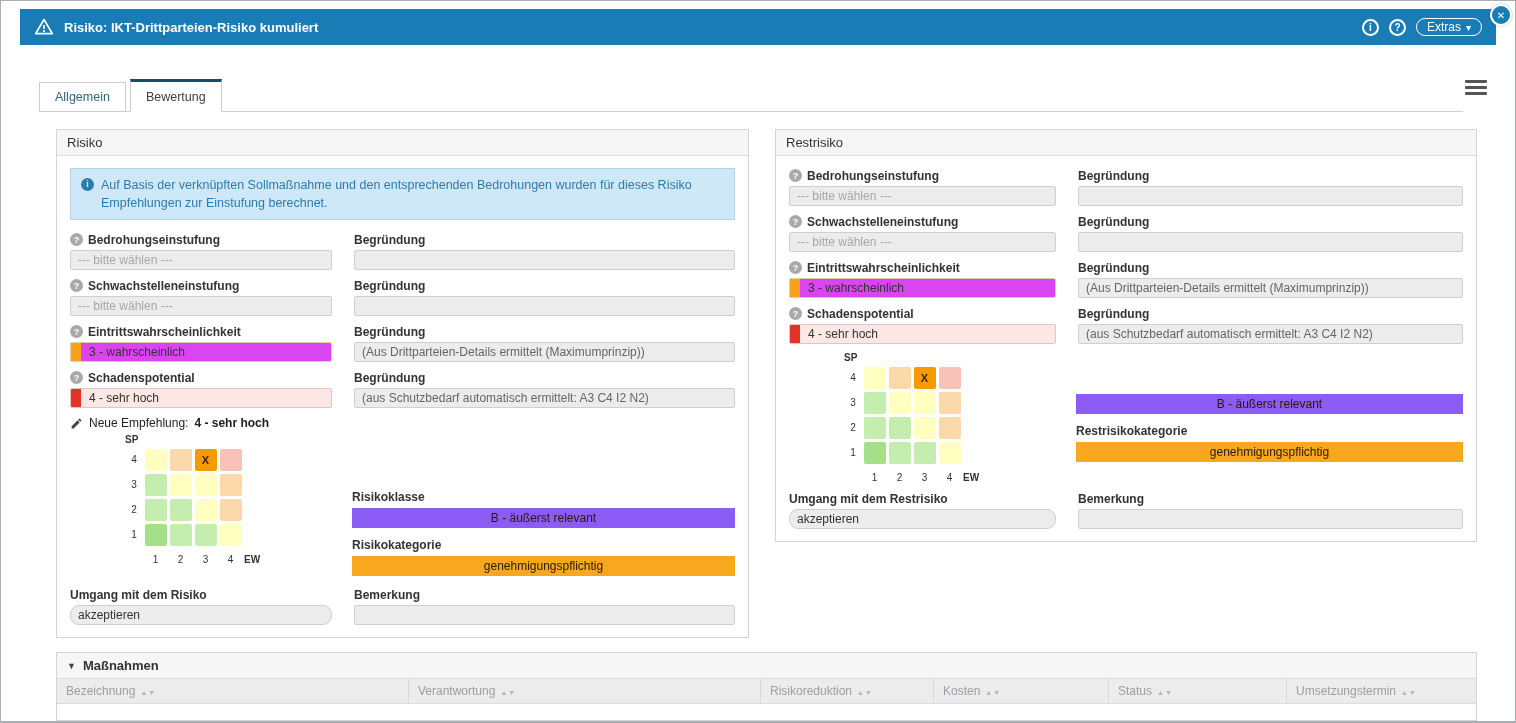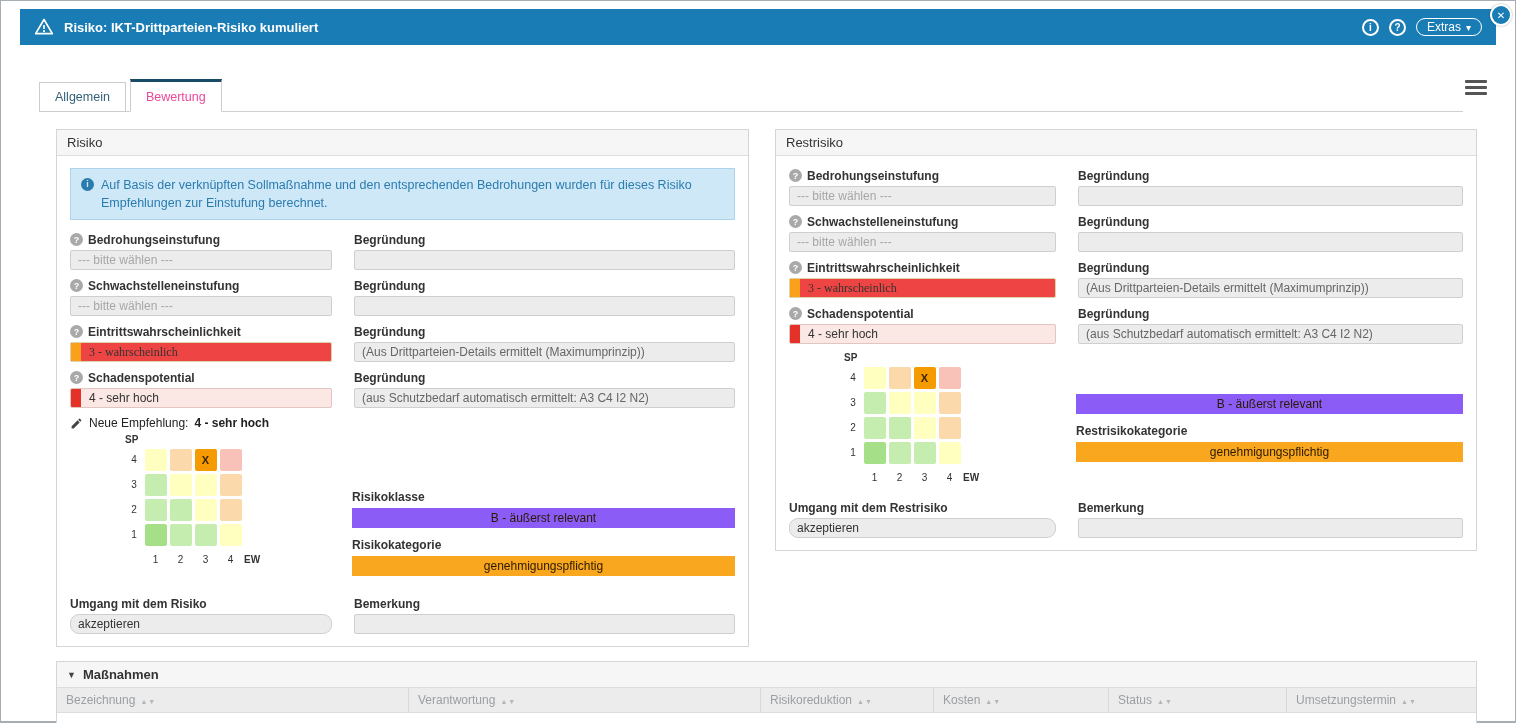--- a/index.html
+++ b/index.html
@@ -19,21 +19,21 @@
     padding: 1px 10px; display: flex; gap: 5px; align-items: center; cursor: pointer; background: transparent; }
   .close-btn { position: absolute; top: 3px; right: 3px; width: 22px; height: 22px; border-radius: 50%;
     background: #1a7cb5; color: #fff; border: 2px solid #fff; box-shadow: 0 0 2px rgba(0,0,0,.35);
     display: flex; align-items: center; justify-content: center; font-size: 10px; z-index: 5; cursor: pointer; }
 
   
   .tab-bar { position: absolute; top: 78px; left: 38px; right: 52px; height: 33px;
     border-bottom: 1px solid #cfcfcf; display: flex; align-items: flex-end; }
   .tab { padding: 7px 15px 7px; font-size: 12.5px; color: #336078; background: #fff;
     border: 1px solid #ccc; margin-right: 4px; margin-bottom: -1px; cursor: pointer; }
-  .tab.active { border-top: 3px solid #174a66; border-bottom: 1px solid #fff; color: #ec4899; padding-top: 8px; }
+  .tab.active { border-top: 3px solid #174a66; border-bottom: 1px solid #fff; color: #404040; padding-top: 8px; }
   .view-toggle { position: absolute; top: 76px; right: 28px; width: 22px; height: 20px; cursor: pointer;
     display: flex; flex-direction: column; justify-content: center; gap: 3px; }
   .view-toggle span { display: block; height: 3px; background: #555; border-radius: 1px; }
 
   
   .main { position: absolute; top: 128px; left: 55px; right: 38px; }
   .panels { display: flex; gap: 26px; align-items: flex-start; }
   .panel { border: 1px solid #d5d5d5; background: #fff; }
   .panel-risiko { width: 693px; flex: none; }
   .panel-restrisiko { flex: 1; }
@@ -50,21 +50,21 @@
   .fields { display: grid; grid-template-columns: 262px 1fr; column-gap: 22px; row-gap: 8px; }
   .panel-restrisiko .fields { grid-template-columns: 267px 1fr; }
   .field-label { font-size: 12px; font-weight: bold; color: #333; display: flex; align-items: center; gap: 5px; margin-bottom: 3px; min-height: 15px; }
   .help-icon { width: 13px; height: 13px; border-radius: 50%; background: #a9a9a9; color: #fff;
     font-size: 9px; font-weight: bold; display: inline-flex; align-items: center; justify-content: center; cursor: pointer; }
   .box { height: 20px; line-height: 18px; font-size: 12px; padding: 0 7px; border: 1px solid #cfcfcf;
     background: #ececec; color: #666; border-radius: 2px; white-space: nowrap; overflow: hidden; }
   .box.placeholder { color: #a7a7a7; }
   .box.level { position: relative; padding-left: 18px; color: #333; }
   .box.level::before { content: ""; position: absolute; left: 0; top: 0; bottom: 0; width: 10px; }
-  .box.level.ew { background: #ef4444; border-color: #ddd3a8; font-family: Liberation Serif, serif; }
+  .box.level.ew { background: #d946ef; border-color: #ddd3a8; }
   .box.level.ew::before { background: #f9a11a; }
   .box.level.sp { background: #fbe7e4; border-color: #e3c5c0; }
   .box.level.sp::before { background: #e53228; }
   .box.select-on { color: #333; cursor: pointer; border-radius: 9px; }
 
   
   .empfehlung { display: flex; align-items: center; gap: 6px; font-size: 12px; color: #222; margin: 8px 0 4px; }
   .empfehlung .emp-value { font-weight: bold; }
 
   
@@ -78,21 +78,21 @@
   .m-marker { display: flex; align-items: center; justify-content: center; font-weight: bold; font-size: 11px; color: #3a2500; }
   .m-axis { font-size: 10px; font-weight: bold; justify-self: start; padding-left: 1px; }
 
   .class-col { padding-top: 56px; }
   .panel-restrisiko .class-col { padding-top: 42px; }
   .class-label { font-weight: bold; font-size: 12px; margin-bottom: 4px; }
   .class-bar { height: 20px; line-height: 20px; text-align: center; font-size: 12px; color: #2b1a00; margin-bottom: 10px; }
   .bar-class { background: #8b5cf6; }
   .bar-category { background: #f9a71f; }
 
-  .bottom-row { display: grid; grid-template-columns: 262px 1fr; column-gap: 22px; margin-top: 10px; }
+  .bottom-row { display: grid; grid-template-columns: 262px 1fr; column-gap: 22px; margin-top: 1px; }
   .panel-restrisiko .bottom-row { grid-template-columns: 267px 1fr; }
 
   
   .massnahmen { margin-top: 14px; border: 1px solid #d5d5d5; }
   .section-header { background: #f6f6f6; border-bottom: 1px solid #ddd; padding: 5px 10px;
     font-size: 13px; font-weight: bold; color: #333; display: flex; align-items: center; gap: 7px; cursor: pointer; }
   .collapse-icon { font-size: 9px; color: #444; }
   .table-header { display: grid; grid-template-columns: 352px 352px 173px 175px 178px 1fr; background: #ececec; border-bottom: 1px solid #ddd; }
   .th { padding: 5px 9px; color: #9aa0a5; font-size: 12px; border-right: 1px solid #d8d8d8;
     white-space: nowrap; overflow: hidden; cursor: pointer; }

